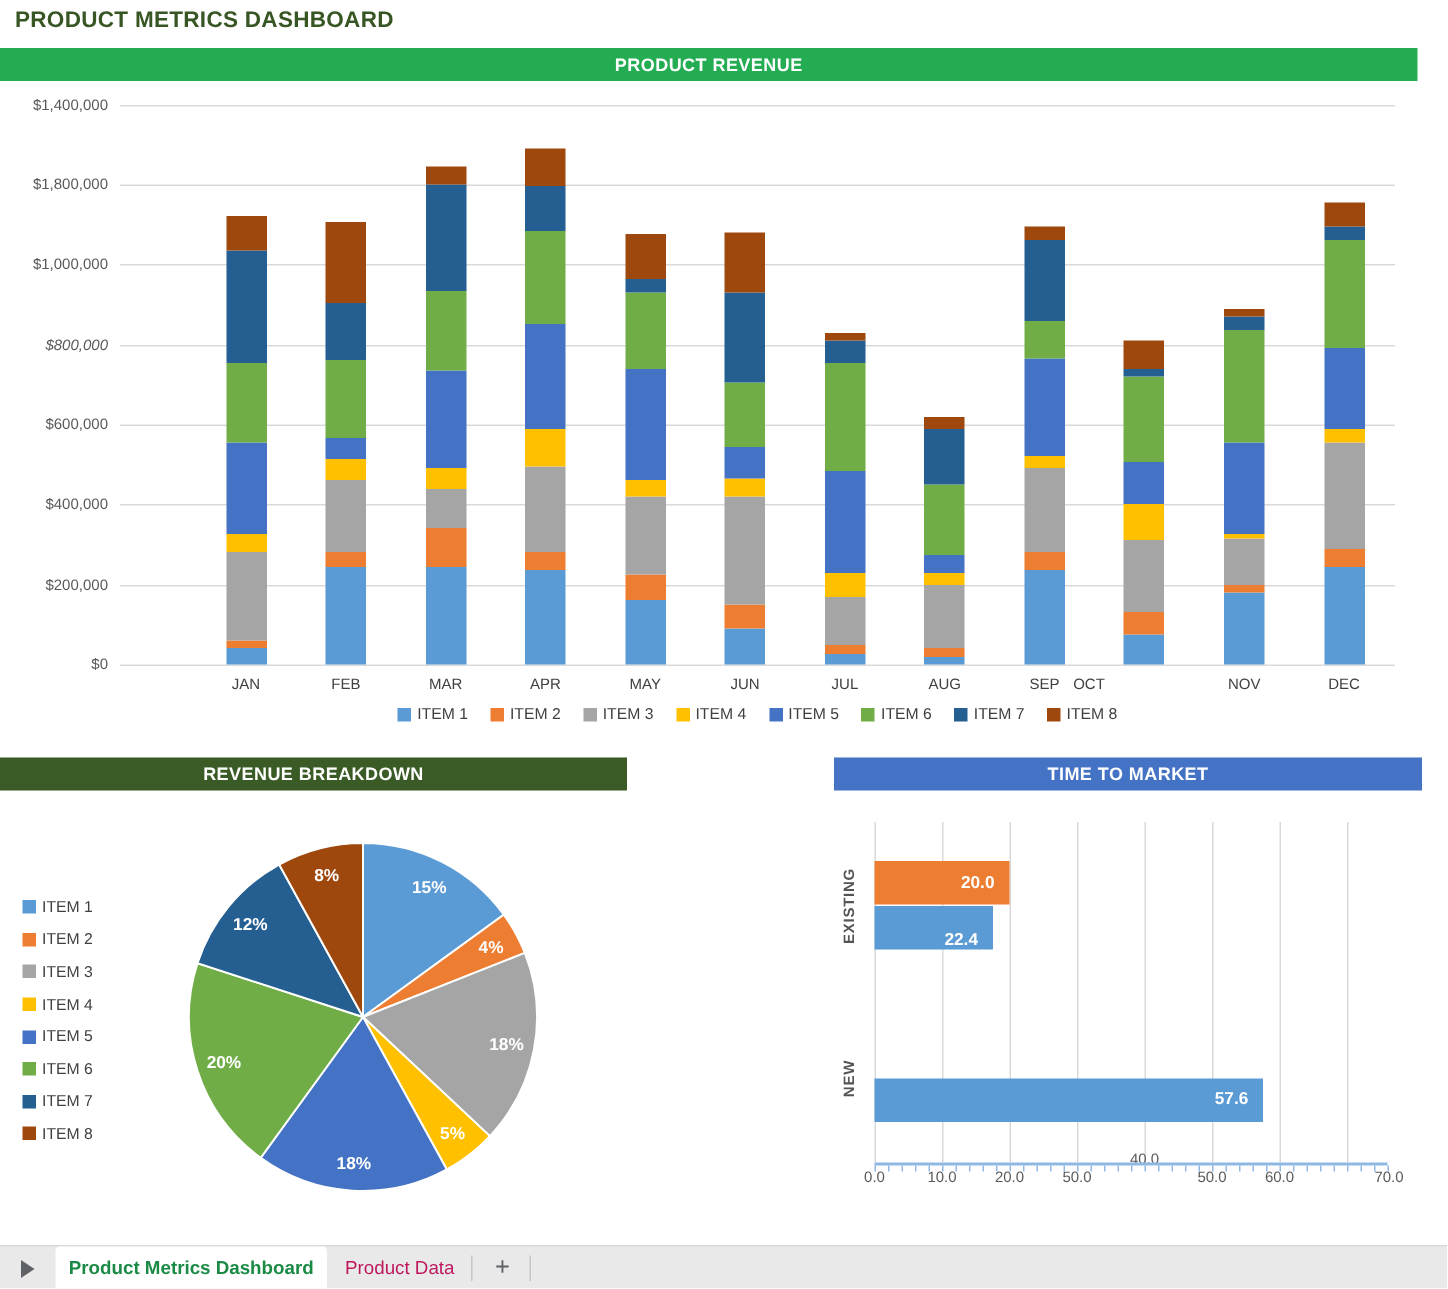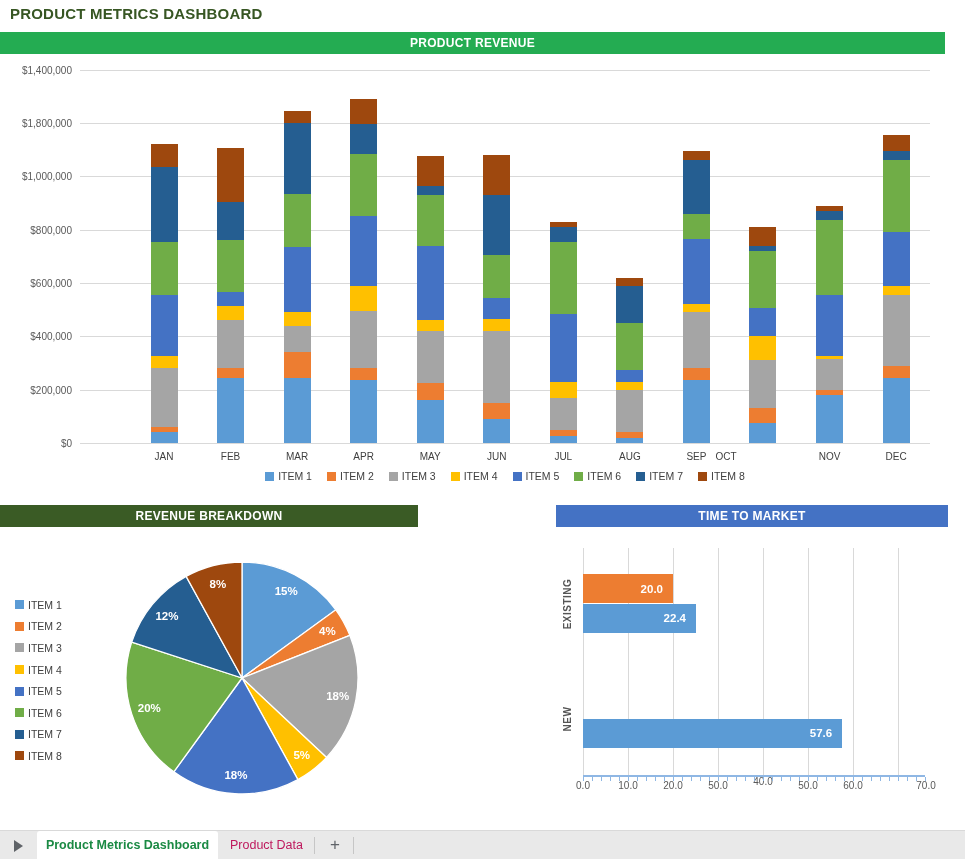--- a/index.html
+++ b/index.html
@@ -54,21 +54,21 @@
   <div id="banner-revenue" class="banner abs">PRODUCT REVENUE</div>
 
   <div id="revenue-chart" class="abs" style="left:0;top:55px;width:965px;height:440px;">
       <div class="gridline-h" style="top: 14.55px;"></div>
       <div class="ytick" style="top: 9.55px;">$1,400,000</div>
       <div class="gridline-h" style="top: 67.9px;"></div>
       <div class="ytick" style="top: 62.9px;">$1,800,000</div>
       <div class="gridline-h" style="top: 121.25px;"></div>
       <div class="ytick" style="top: 116.25px;">$1,000,000</div>
       <div class="gridline-h" style="top: 174.6px;"></div>
-      <div class="ytick" style="top: 169.6px;">$800,000</div>
+      <div class="ytick" style="top: 169.6px; font-style: italic;">$800,000</div>
       <div class="gridline-h" style="top: 227.95px;"></div>
       <div class="ytick" style="top: 222.95px;">$600,000</div>
       <div class="gridline-h" style="top: 281.3px;"></div>
       <div class="ytick" style="top: 276.3px;">$400,000</div>
       <div class="gridline-h" style="top: 334.65px;"></div>
       <div class="ytick" style="top: 329.65px;">$200,000</div>
       <div class="gridline-h" style="top: 388px;"></div>
       <div class="ytick" style="top: 383px;">$0</div>
       <div class="seg" style="left: 150.5px; top: 377.33px; height: 10.67px; background: rgb(91, 155, 213);"></div>
       <div class="seg" style="left: 150.5px; top: 371.995px; height: 5.335px; background: rgb(237, 125, 49);"></div>
@@ -274,32 +274,32 @@
   <div id="time-to-market-chart" class="abs" style="left:0;top:540px;width:965px;height:285px;">
       <div class="gridline-v" style="left: 583px; top: 8px; height: 227px;"></div>
       <div class="xtick-num" style="left: 583px; top: 240px;">0.0</div>
       <div class="gridline-v" style="left: 628px; top: 8px; height: 227px;"></div>
       <div class="xtick-num" style="left: 628px; top: 240px;">10.0</div>
       <div class="gridline-v" style="left: 673px; top: 8px; height: 227px;"></div>
       <div class="xtick-num" style="left: 673px; top: 240px;">20.0</div>
       <div class="gridline-v" style="left: 718px; top: 8px; height: 227px;"></div>
       <div class="xtick-num" style="left: 718px; top: 240px;">50.0</div>
       <div class="gridline-v" style="left: 763px; top: 8px; height: 227px;"></div>
-      <div class="xtick-num" style="left: 763px; top: 236px; text-align: right;">40.0</div>
+      <div class="xtick-num" style="left: 763px; top: 228px; text-align: right;">40.0</div>
       <div class="gridline-v" style="left: 808px; top: 8px; height: 227px;"></div>
       <div class="xtick-num" style="left: 808px; top: 240px;">50.0</div>
       <div class="gridline-v" style="left: 853px; top: 8px; height: 227px;"></div>
       <div class="xtick-num" style="left: 853px; top: 240px;">60.0</div>
       <div class="gridline-v" style="left: 898px; top: 8px; height: 227px;"></div>
       <div class="xtick-num" style="left: 898px; top: 240px; margin-left: 28px;">70.0</div>
       <div class="cat-label" style="left: 567px; top: 63.5px;">EXISTING</div>
       <div class="hbar" style="left: 583px; top: 34px; width: 90px; background: rgb(237, 125, 49); height: 29px;">
         <div class="hbar-label">20.0</div>
       </div>
-      <div class="hbar" style="left: 583px; top: 63.5px; width: 113px; background: rgb(91, 155, 213); height: 29px;">
+      <div class="hbar" style="left: 583px; top: 63.5px; width: 79px; background: rgb(91, 155, 213); height: 29px; align-items: flex-end;">
         <div class="hbar-label">22.4</div>
       </div>
       <div class="cat-label" style="left: 567px; top: 178.5px;">NEW</div>
       <div class="hbar" style="left: 583px; top: 178.5px; width: 259.2px; background: rgb(91, 155, 213); height: 29px;">
         <div class="hbar-label">57.6</div>
       </div>
       <div style="position: absolute; left: 583px; top: 235px; width: 342px; height: 2px; background: rgb(143, 183, 228);"></div>
       <div style="position: absolute; left: 583px; top: 237px; width: 1px; height: 4px; background: rgb(143, 183, 228);"></div>
       <div style="position: absolute; left: 592px; top: 237px; width: 1px; height: 4px; background: rgb(143, 183, 228);"></div>
       <div style="position: absolute; left: 601px; top: 237px; width: 1px; height: 4px; background: rgb(143, 183, 228);"></div>

